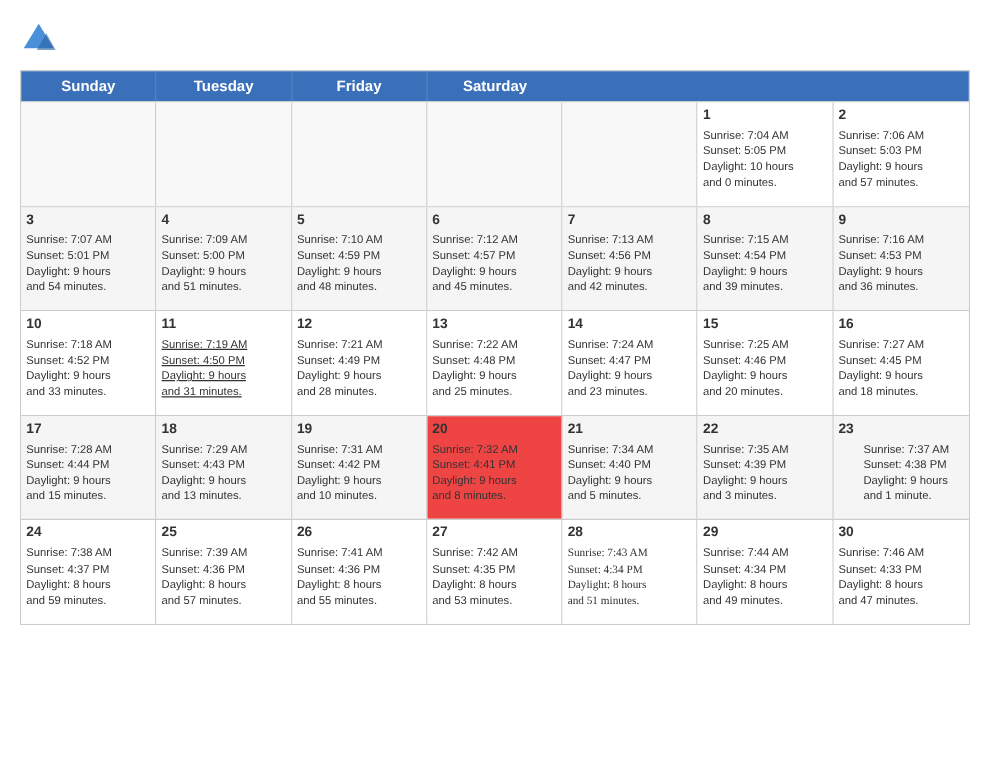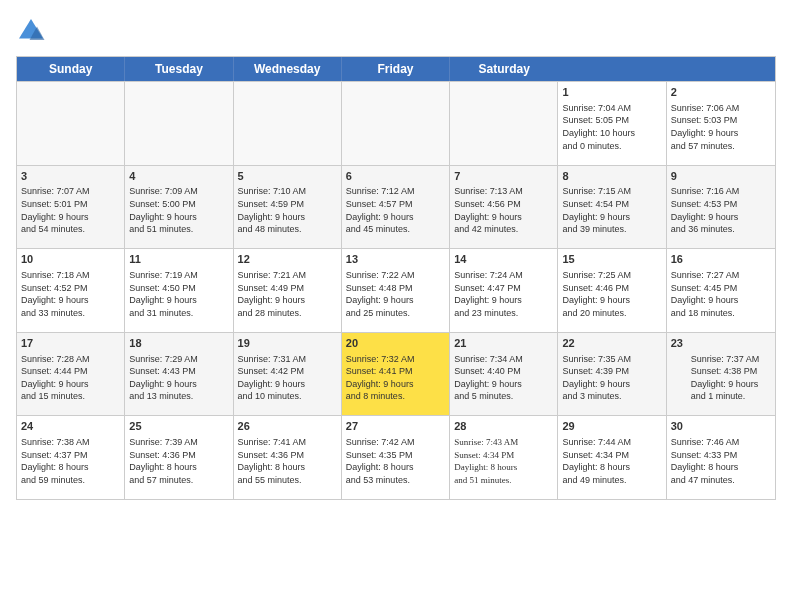--- a/index.html
+++ b/index.html
@@ -130,21 +130,20 @@
     <div class="title-area">
       <div class="month-title"></div>
       <div class="subtitle"></div>
     </div>
   </div>
 
   <div class="calendar">
     <div class="calendar-header">
     <div class="day-header">Sunday</div>
         <div class="day-header">Tuesday</div>
-        <div class="day-header">Wednesday</div>
         <div class="day-header">Friday</div>
         <div class="day-header">Saturday</div>
       </div>
     <div class="calendar-body">
     <div class="calendar-row">
           <div class="calendar-cell empty"></div>
           <div class="calendar-cell empty"></div>
           <div class="calendar-cell empty"></div>
           <div class="calendar-cell empty"></div>
           <div class="calendar-cell empty"></div>
@@ -217,21 +216,21 @@
         <div class="calendar-row">
           <div class="calendar-cell">
             <span class="cell-date">10</span>
             <div class="cell-info" style="white-space: pre-line;">Sunrise: 7:18 AM
 Sunset: 4:52 PM
 Daylight: 9 hours
 and 33 minutes.</div>
           </div>
           <div class="calendar-cell">
             <span class="cell-date">11</span>
-            <div class="cell-info" style="white-space: pre-line;">Sunrise: 7:19 AM
+            <div class="cell-info" style="white-space: pre-line; text-decoration: underline;">Sunrise: 7:19 AM
 Sunset: 4:50 PM
 Daylight: 9 hours
 and 31 minutes.</div>
           </div>
           <div class="calendar-cell">
             <span class="cell-date">12</span>
             <div class="cell-info" style="white-space: pre-line;">Sunrise: 7:21 AM
 Sunset: 4:49 PM
 Daylight: 9 hours
 and 28 minutes.</div>
@@ -280,21 +279,21 @@
 Daylight: 9 hours
 and 13 minutes.</div>
           </div>
           <div class="calendar-cell" style="background: rgb(245, 245, 245);">
             <span class="cell-date">19</span>
             <div class="cell-info" style="white-space: pre-line;">Sunrise: 7:31 AM
 Sunset: 4:42 PM
 Daylight: 9 hours
 and 10 minutes.</div>
           </div>
-          <div class="calendar-cell" style="background: #fde047;">
+          <div class="calendar-cell" style="background: #ef4444;">
             <span class="cell-date">20</span>
             <div class="cell-info" style="white-space: pre-line;">Sunrise: 7:32 AM
 Sunset: 4:41 PM
 Daylight: 9 hours
 and 8 minutes.</div>
           </div>
           <div class="calendar-cell" style="background: rgb(245, 245, 245);">
             <span class="cell-date">21</span>
             <div class="cell-info" style="white-space: pre-line;">Sunrise: 7:34 AM
 Sunset: 4:40 PM

